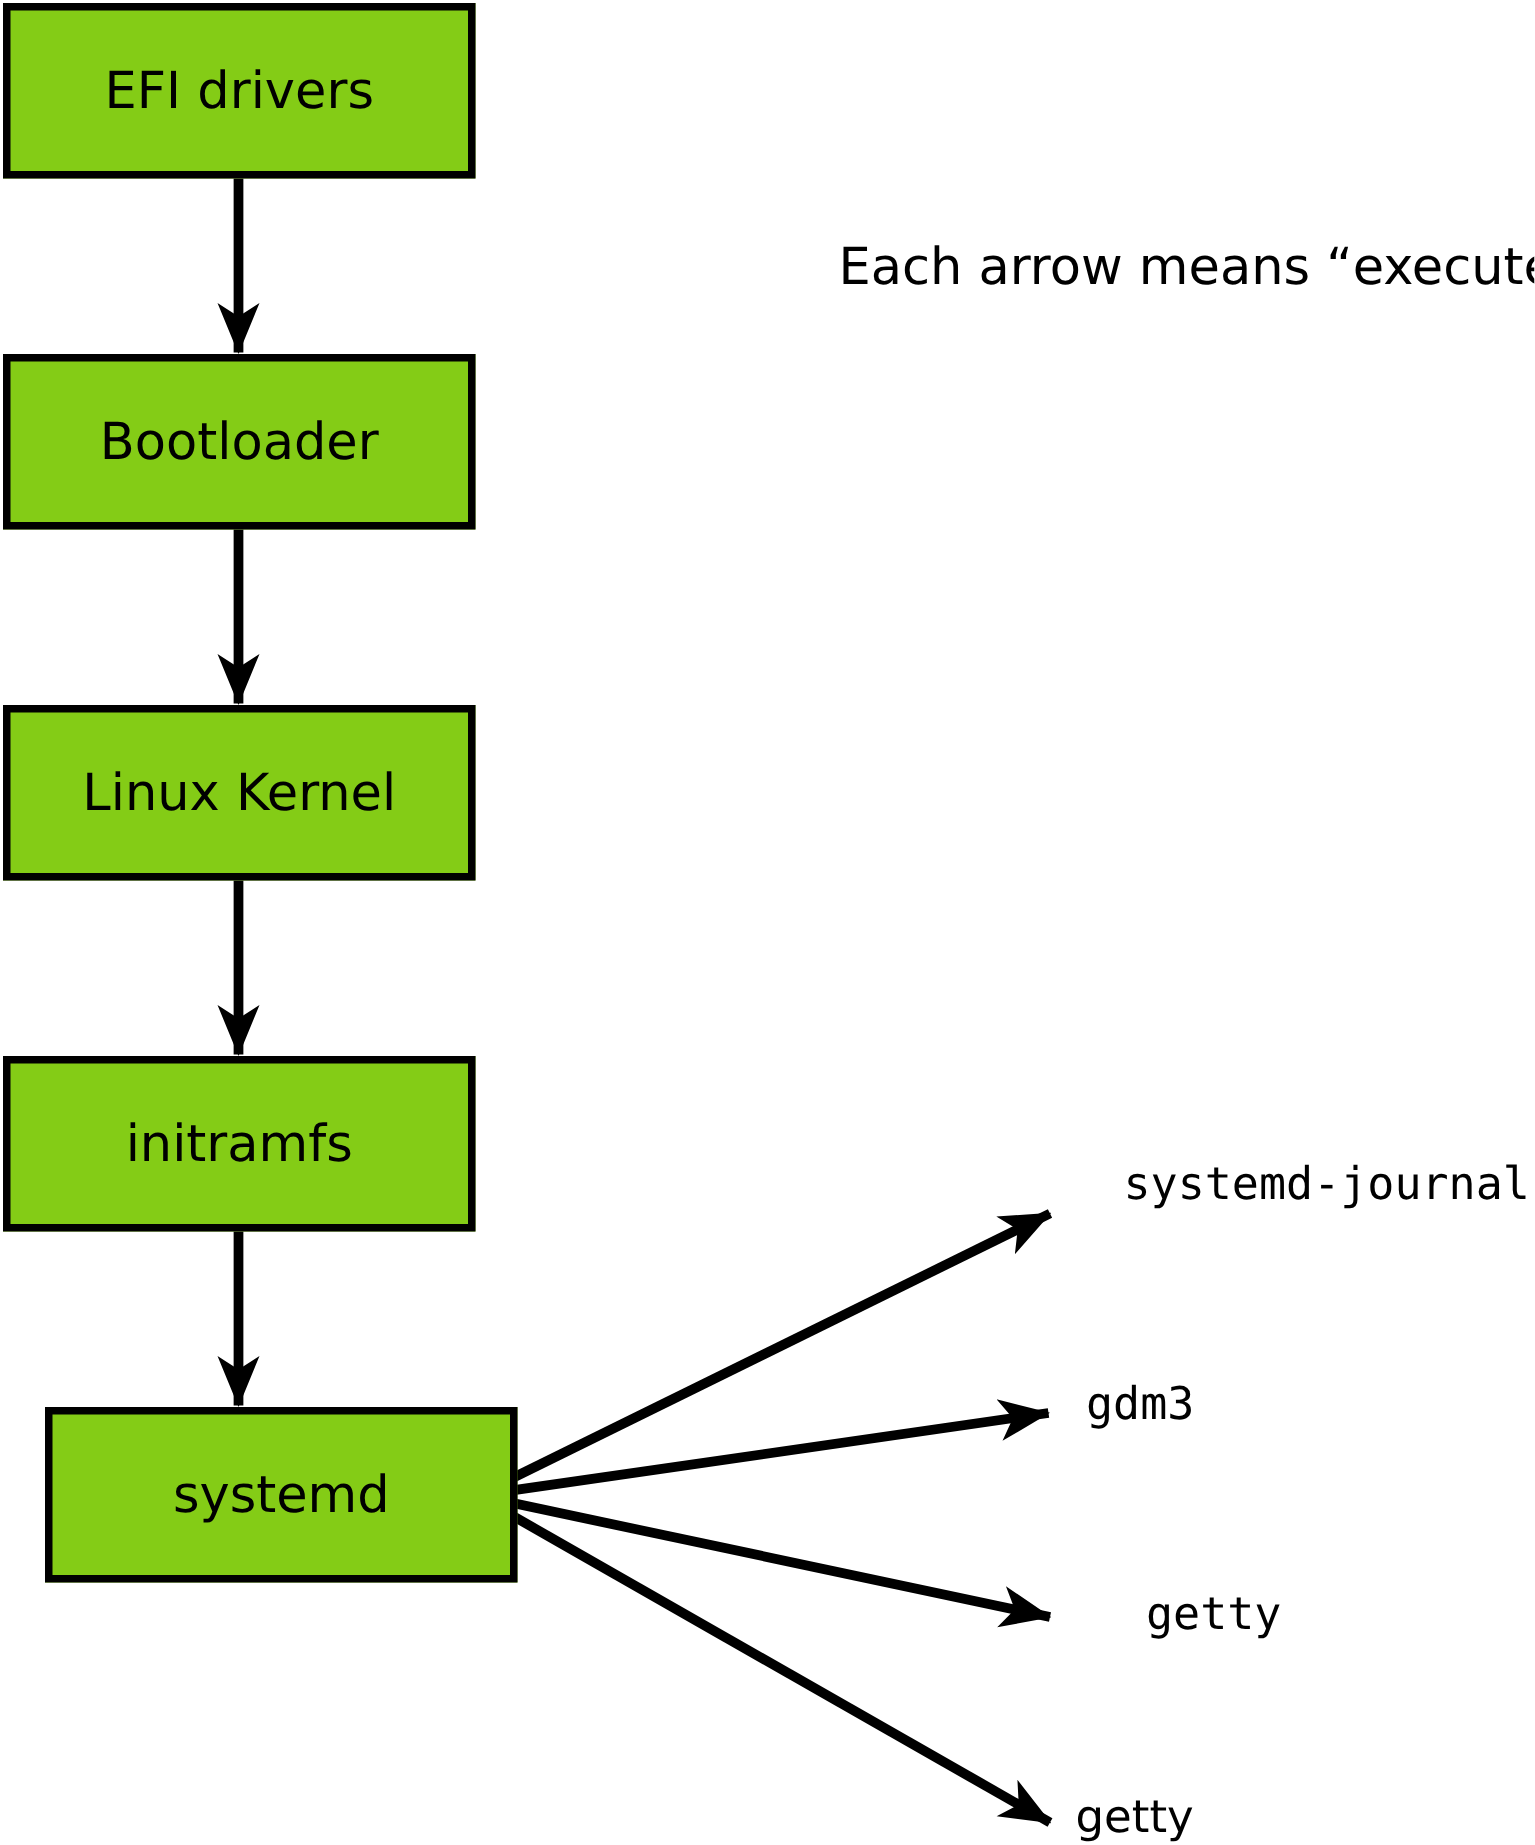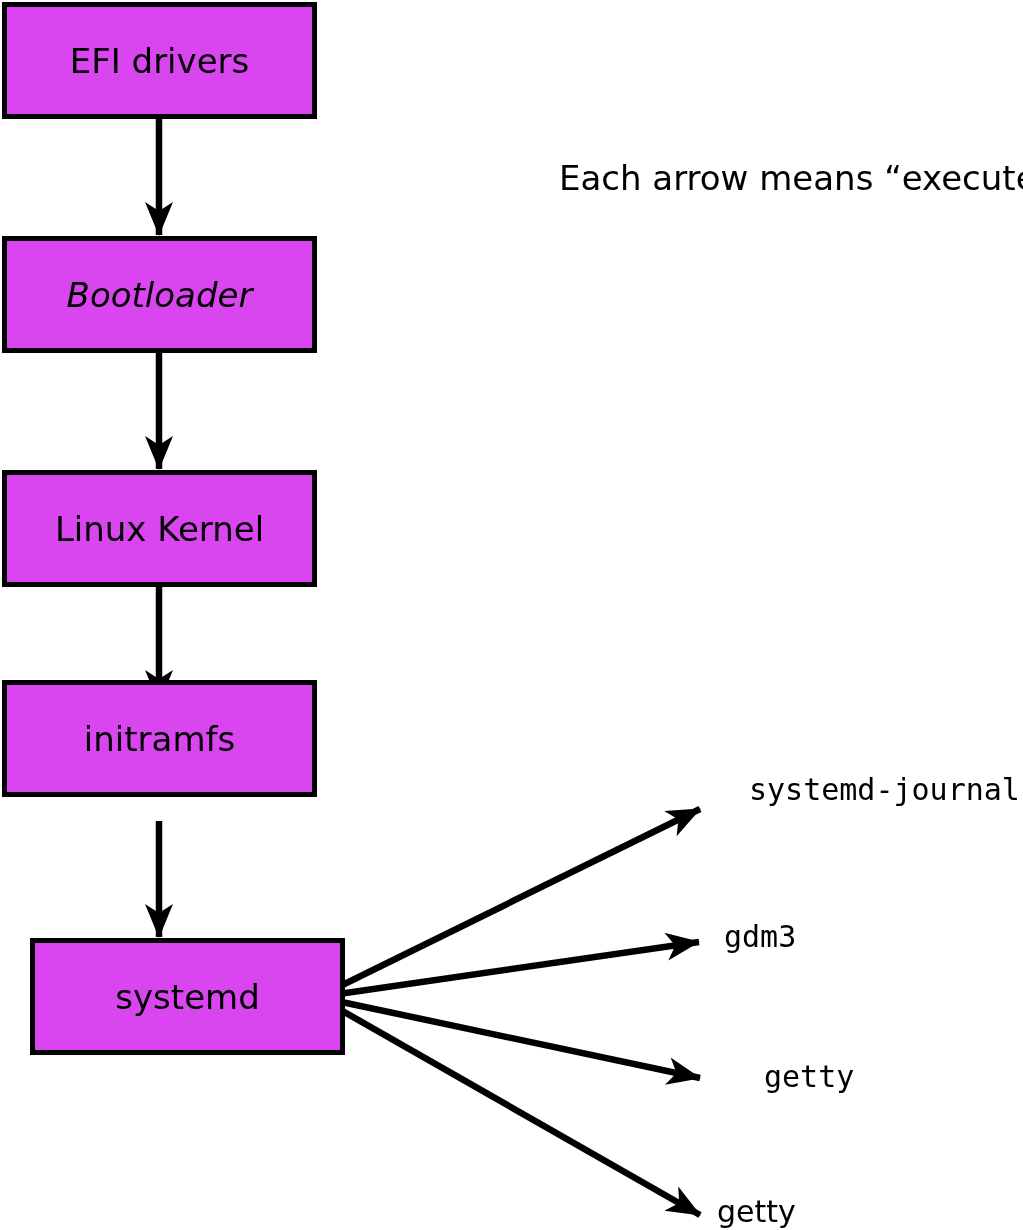--- a/index.html
+++ b/index.html
@@ -27,21 +27,21 @@
     stroke: #000000;
     stroke-width: 6.5;
   }
   .node-box {
     position: absolute;
     left: 2px;
     width: 315px;
     height: 117px;
     box-sizing: border-box;
     border: 5px solid #000000;
-    background: #d946ef;
+    background: #84cc16;
     display: flex;
     align-items: center;
     justify-content: center;
   }
   .node-label {
     font-size: 34px;
     line-height: 1;
     white-space: nowrap;
   }
   .note {
@@ -85,27 +85,27 @@
 
     <line x1="318" y1="997" x2="700" y2="809" marker-end="url(#ah)"></line>
     <line x1="318" y1="997" x2="699" y2="942" marker-end="url(#ah)"></line>
     <line x1="318" y1="997" x2="700" y2="1078" marker-end="url(#ah)"></line>
     <line x1="318" y1="997" x2="700" y2="1215" marker-end="url(#ah)"></line>
   </svg>
 
   <div class="node-box" style="top:2px;">
     <span class="node-label">EFI drivers</span>
   </div>
-  <div class="node-box" style="top:236px;font-style:italic;">
+  <div class="node-box" style="top:236px;">
     <span class="node-label">Bootloader</span>
   </div>
   <div class="node-box" style="top:470px;text-align:center;">
     <span class="node-label">Linux Kernel</span>
   </div>
-  <div class="node-box" style="top:680px;">
+  <div class="node-box" style="top:704px;">
     <span class="node-label">initramfs</span>
   </div>
   <div class="node-box" style="top:938px;margin-left:28px;">
     <span class="node-label">systemd</span>
   </div>
 
   <div class="note">Each arrow means “executes”.</div>
 
   <div class="svc-label svc-mono" style="left:724px; top:775px;margin-left:25px;">systemd-journal</div>
   <div class="svc-label svc-mono" style="left:724px; top:922px;">gdm3</div>

